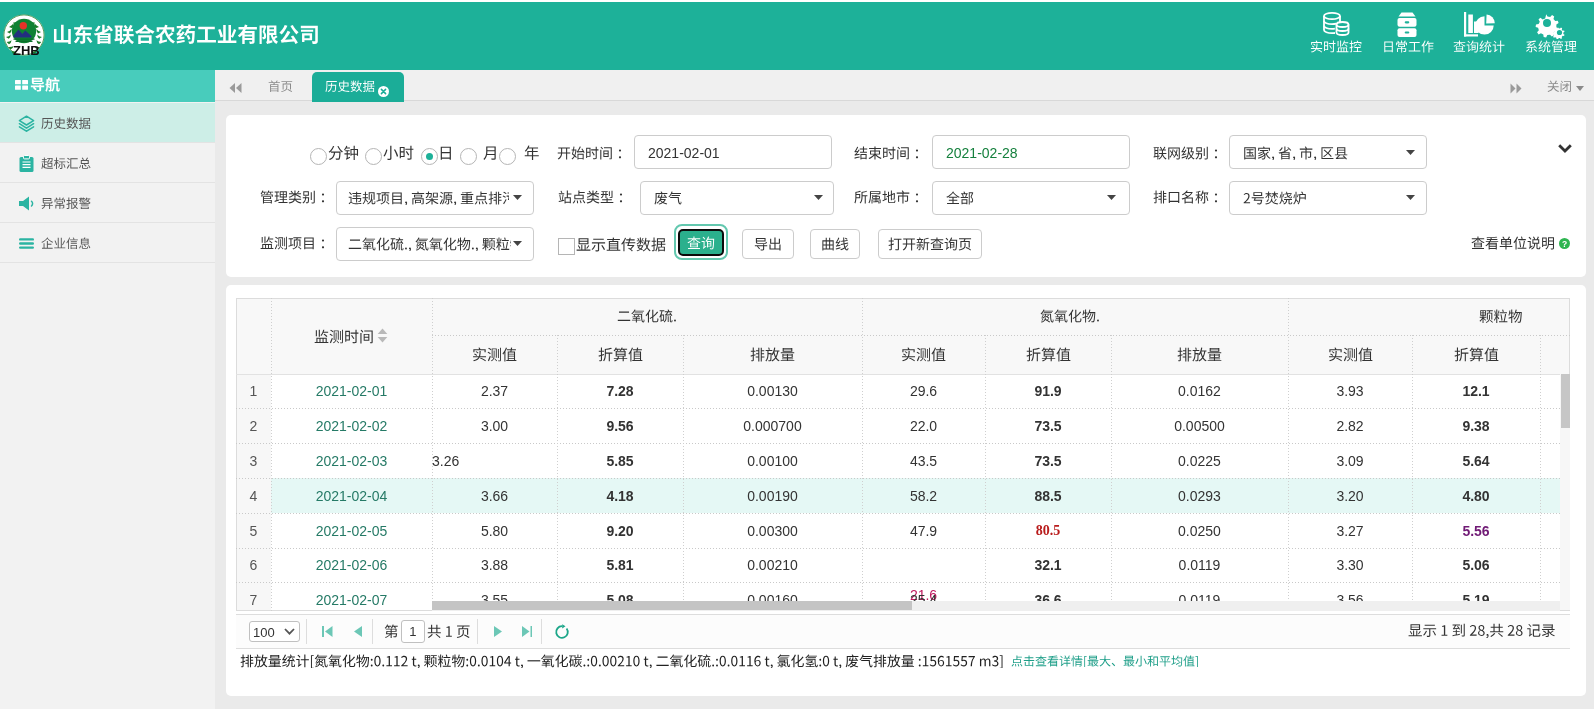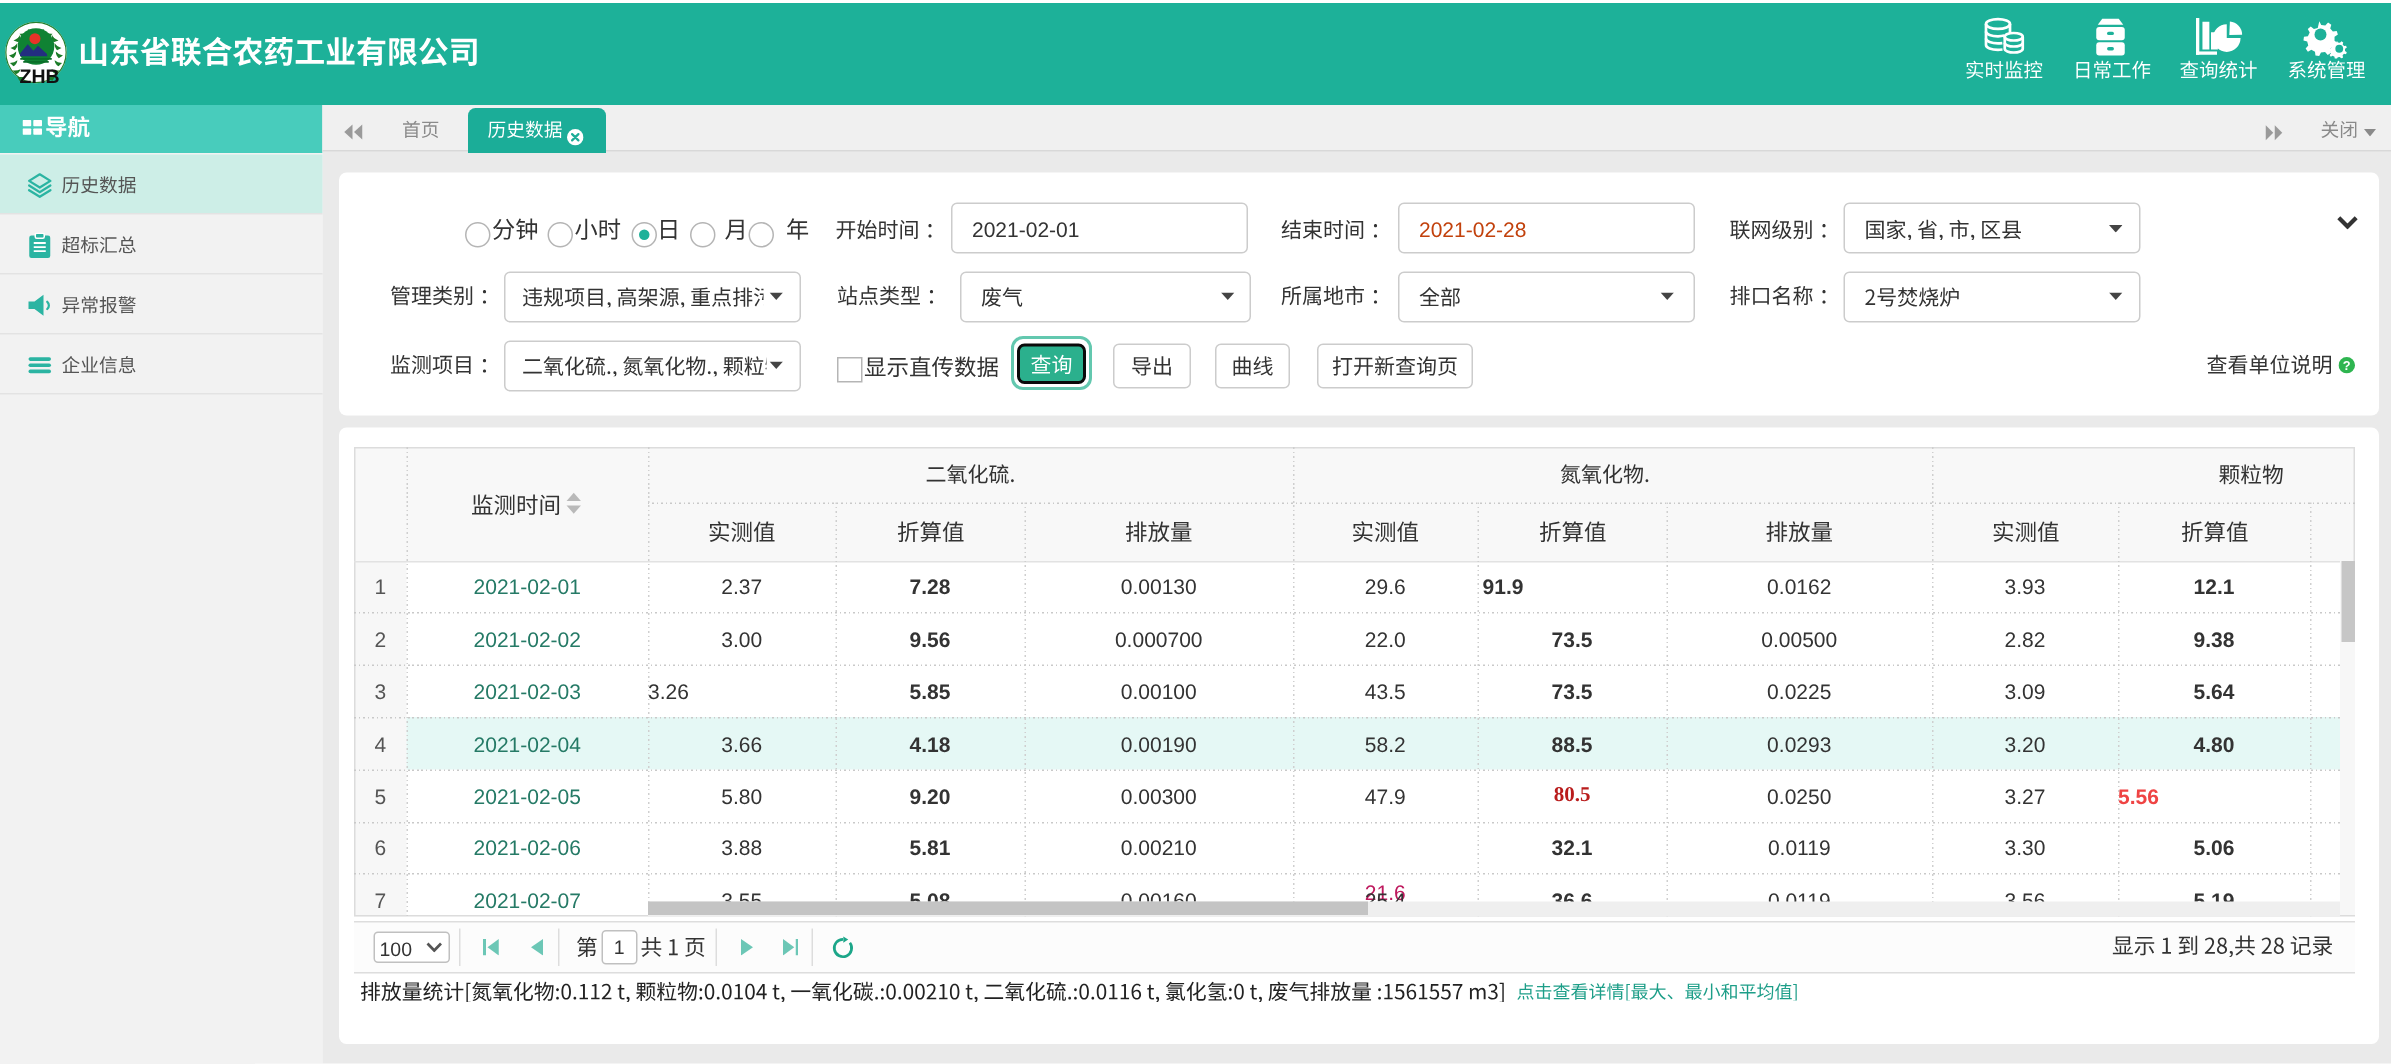--- a/index.html
+++ b/index.html
@@ -471,21 +471,21 @@
 <div class="ab" style="left:854.0px;top:146.0px">
     <svg style="width:70.0px;height:14.0px;" viewBox="0 -880 5000 1000" fill="#333333">
       <use href="#r7ed3"></use>
       <use href="#r675f" x="1000"></use>
       <use href="#r65f6" x="2000"></use>
       <use href="#r95f4" x="3000"></use>
       <use href="#rff1a" x="4250"></use>
     </svg>
   </div>
 <div class="ab" style="left:932.0px;top:135.0px;width:198.0px;height:34.0px;border:1px solid #ccc;border-radius:4px;background:#fff;box-sizing:border-box"></div>
-<div class="ab tx" style="left:946.0px;top:145.0px;font-size:14.0px;color:#c2410c;">2021-02-28</div>
+<div class="ab tx" style="left:946.0px;top:145.0px;font-size:14.0px;color:#15803d;">2021-02-28</div>
 <div class="ab" style="left:1153.0px;top:146.0px">
     <svg style="width:70.0px;height:14.0px;" viewBox="0 -880 5000 1000" fill="#333333">
       <use href="#r8054"></use>
       <use href="#r7f51" x="1000"></use>
       <use href="#r7ea7" x="2000"></use>
       <use href="#r522b" x="3000"></use>
       <use href="#rff1a" x="4250"></use>
     </svg>
   </div>
 <div class="ab" style="left:1229.0px;top:135.0px;width:198.0px;height:34.0px;border:1px solid #ccc;border-radius:4px;background:#fff;box-sizing:border-box"></div>
@@ -820,21 +820,21 @@
       <use href="#r7b97" x="1000"></use>
       <use href="#r503c" x="2000"></use>
     </svg>
   </div>
 <div class="ab tx" style="left:236.0px;top:383.4px;font-size:14.0px;color:#555;width:35.0px;text-align:center;">1</div>
 <div class="ab tx" style="left:271.0px;top:383.4px;font-size:14.0px;color:#257a66;width:161.0px;text-align:center;">2021-02-01</div>
 <div class="ab tx" style="left:432.0px;top:383.4px;font-size:14.0px;color:#333333;width:125.0px;text-align:center;">2.37</div>
 <div class="ab tx" style="left:557.0px;top:383.4px;font-size:14.0px;color:#333333;font-weight:bold;width:126.0px;text-align:center;">7.28</div>
 <div class="ab tx" style="left:683.0px;top:383.4px;font-size:14.0px;color:#333333;width:179.0px;text-align:center;">0.00130</div>
 <div class="ab tx" style="left:862.0px;top:383.4px;font-size:14.0px;color:#333333;width:123.0px;text-align:center;">29.6</div>
-<div class="ab tx" style="left:939px;top:383.4px;font-size:14.0px;color:#333333;font-weight:bold;width:126.0px;text-align:center;">91.9</div>
+<div class="ab tx" style="left:985.0px;top:383.4px;font-size:14.0px;color:#333333;font-weight:bold;width:126.0px;text-align:center;">91.9</div>
 <div class="ab tx" style="left:1111.0px;top:383.4px;font-size:14.0px;color:#333333;width:177.0px;text-align:center;">0.0162</div>
 <div class="ab tx" style="left:1288.0px;top:383.4px;font-size:14.0px;color:#333333;width:124.0px;text-align:center;">3.93</div>
 <div class="ab tx" style="left:1412.0px;top:383.4px;font-size:14.0px;color:#333333;font-weight:bold;width:128.0px;text-align:center;">12.1</div>
 <div class="ab tx" style="left:236.0px;top:418.2px;font-size:14.0px;color:#555;width:35.0px;text-align:center;">2</div>
 <div class="ab tx" style="left:271.0px;top:418.2px;font-size:14.0px;color:#257a66;width:161.0px;text-align:center;">2021-02-02</div>
 <div class="ab tx" style="left:432.0px;top:418.2px;font-size:14.0px;color:#333333;width:125.0px;text-align:center;">3.00</div>
 <div class="ab tx" style="left:557.0px;top:418.2px;font-size:14.0px;color:#333333;font-weight:bold;width:126.0px;text-align:center;">9.56</div>
 <div class="ab tx" style="left:683.0px;top:418.2px;font-size:14.0px;color:#333333;width:179.0px;text-align:center;">0.000700</div>
 <div class="ab tx" style="left:862.0px;top:418.2px;font-size:14.0px;color:#333333;width:123.0px;text-align:center;">22.0</div>
 <div class="ab tx" style="left:985.0px;top:418.2px;font-size:14.0px;color:#333333;font-weight:bold;width:126.0px;text-align:center;">73.5</div>
@@ -863,21 +863,21 @@
 <div class="ab tx" style="left:1412.0px;top:487.8px;font-size:14.0px;color:#333333;font-weight:bold;width:128.0px;text-align:center;">4.80</div>
 <div class="ab tx" style="left:236.0px;top:522.6px;font-size:14.0px;color:#555;width:35.0px;text-align:center;">5</div>
 <div class="ab tx" style="left:271.0px;top:522.6px;font-size:14.0px;color:#257a66;width:161.0px;text-align:center;">2021-02-05</div>
 <div class="ab tx" style="left:432.0px;top:522.6px;font-size:14.0px;color:#333333;width:125.0px;text-align:center;">5.80</div>
 <div class="ab tx" style="left:557.0px;top:522.6px;font-size:14.0px;color:#333333;font-weight:bold;width:126.0px;text-align:center;">9.20</div>
 <div class="ab tx" style="left:683.0px;top:522.6px;font-size:14.0px;color:#333333;width:179.0px;text-align:center;">0.00300</div>
 <div class="ab tx" style="left:862.0px;top:522.6px;font-size:14.0px;color:#333333;width:123.0px;text-align:center;">47.9</div>
 <div class="ab tx" style="left:985.0px;top:522.6px;font-size:14.0px;color:#b91c1c;font-weight:bold;width:126.0px;text-align:center;font-family:Liberation Serif, serif;">80.5</div>
 <div class="ab tx" style="left:1111.0px;top:522.6px;font-size:14.0px;color:#333333;width:177.0px;text-align:center;">0.0250</div>
 <div class="ab tx" style="left:1288.0px;top:522.6px;font-size:14.0px;color:#333333;width:124.0px;text-align:center;">3.27</div>
-<div class="ab tx" style="left:1412.0px;top:522.6px;font-size:14.0px;color:#ef4444;font-weight:bold;width:128.0px;text-align:left;">5.56</div>
+<div class="ab tx" style="left:1412.0px;top:522.6px;font-size:14.0px;color:#701a75;font-weight:bold;width:128.0px;text-align:center;">5.56</div>
 <div class="ab tx" style="left:236.0px;top:557.4px;font-size:14.0px;color:#555;width:35.0px;text-align:center;">6</div>
 <div class="ab tx" style="left:271.0px;top:557.4px;font-size:14.0px;color:#257a66;width:161.0px;text-align:center;">2021-02-06</div>
 <div class="ab tx" style="left:432.0px;top:557.4px;font-size:14.0px;color:#333333;width:125.0px;text-align:center;">3.88</div>
 <div class="ab tx" style="left:557.0px;top:557.4px;font-size:14.0px;color:#333333;font-weight:bold;width:126.0px;text-align:center;">5.81</div>
 <div class="ab tx" style="left:683.0px;top:557.4px;font-size:14.0px;color:#333333;width:179.0px;text-align:center;">0.00210</div>
 <div class="ab tx" style="left:862.0px;top:587px;font-size:14.0px;color:#be185d;width:123.0px;text-align:center;">21.6</div>
 <div class="ab tx" style="left:985.0px;top:557.4px;font-size:14.0px;color:#333333;font-weight:bold;width:126.0px;text-align:center;">32.1</div>
 <div class="ab tx" style="left:1111.0px;top:557.4px;font-size:14.0px;color:#333333;width:177.0px;text-align:center;">0.0119</div>
 <div class="ab tx" style="left:1288.0px;top:557.4px;font-size:14.0px;color:#333333;width:124.0px;text-align:center;">3.30</div>
 <div class="ab tx" style="left:1412.0px;top:557.4px;font-size:14.0px;color:#333333;font-weight:bold;width:128.0px;text-align:center;">5.06</div>

